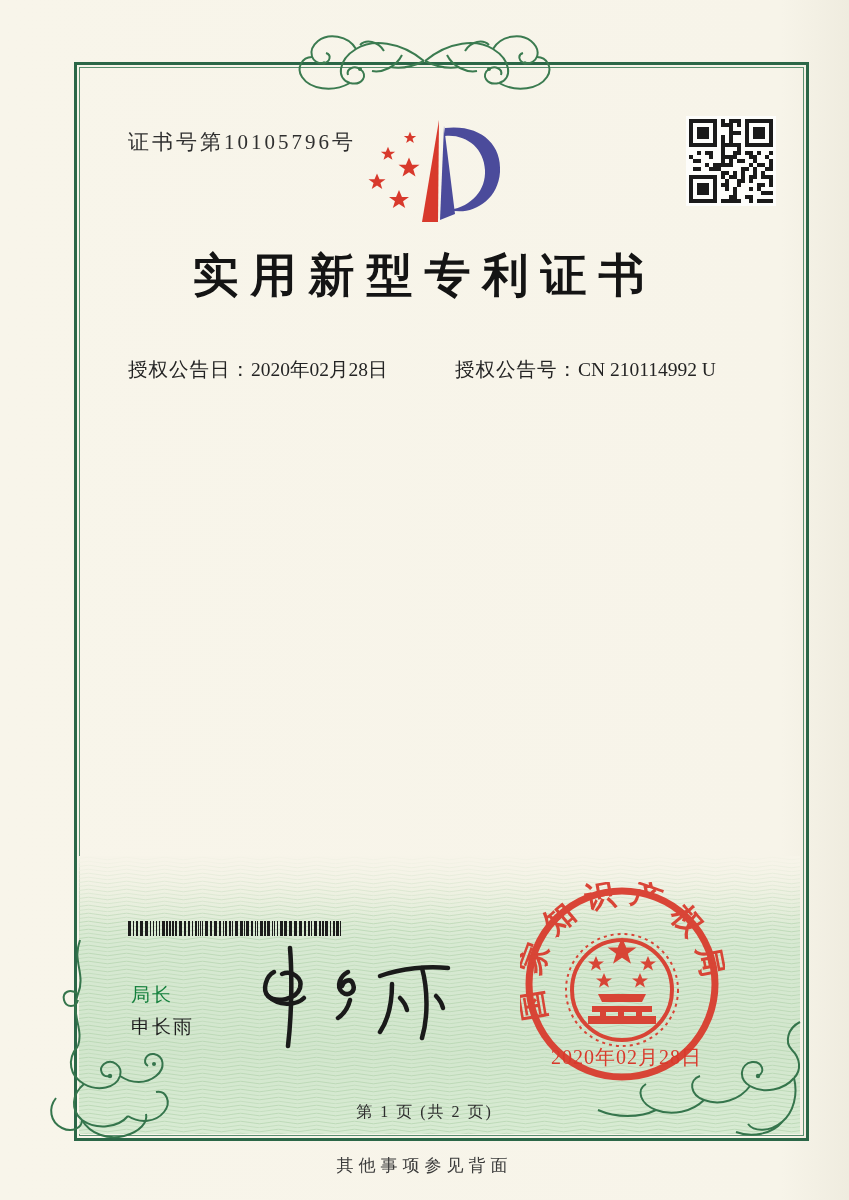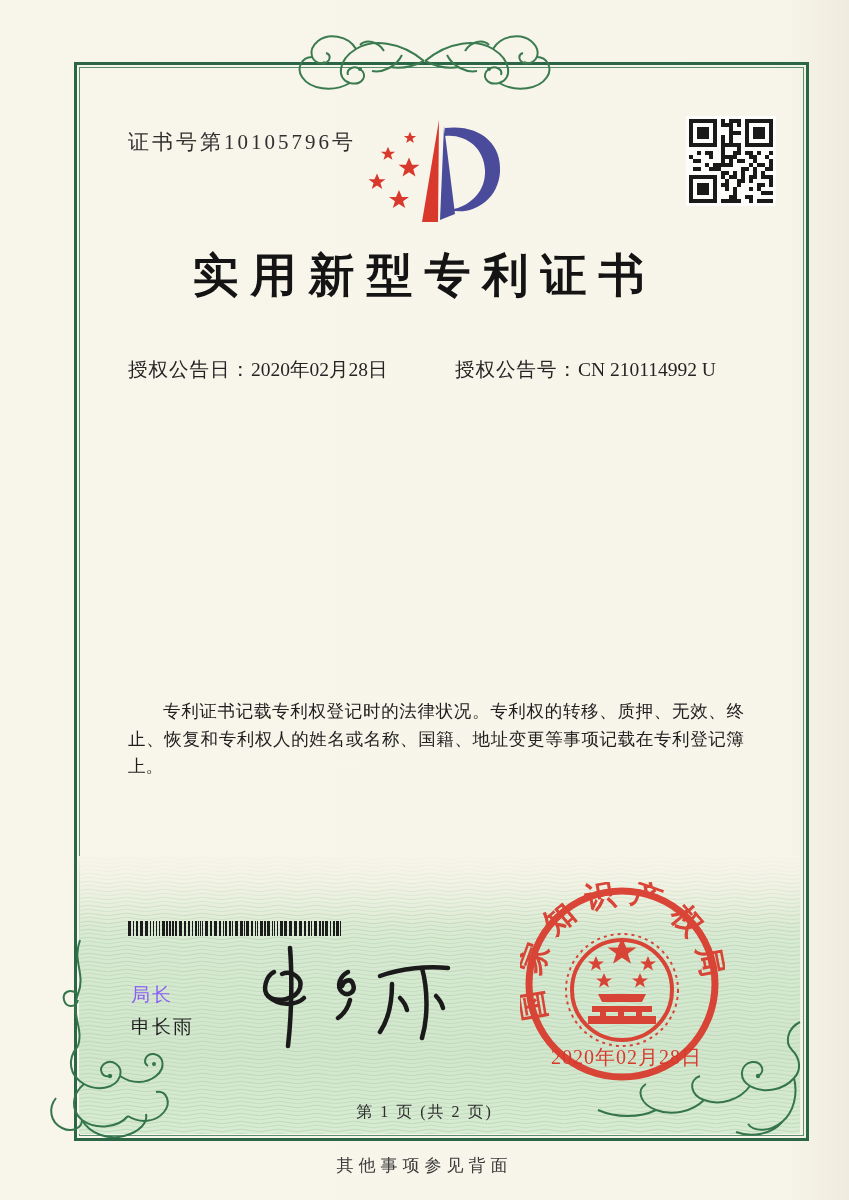--- a/index.html
+++ b/index.html
@@ -27,21 +27,21 @@
   .frow{position:relative;font-size:19.5px;line-height:27px;margin-bottom:24px;
     color:#242424;white-space:nowrap;}
   .frow .lab{letter-spacing:1px;}
   .grant-no{position:absolute;left:327px;top:0;}
   .paras{position:absolute;left:128px;top:698px;width:616px;}
   .paras p{margin:0;font-size:17.5px;line-height:27.5px;text-indent:2em;
     color:#1e1e1e;text-align:justify;}
   .barcode{position:absolute;left:128px;top:921px;width:220px;height:15px;
     display:flex;align-items:stretch;}
   .barcode div{height:100%;}
-  .sig-title{position:absolute;left:131px;top:982px;font-size:19px;color:#8b5cf6;letter-spacing:2px;}
+  .sig-title{position:absolute;left:131px;top:982px;font-size:19px;color:#15803d;letter-spacing:2px;}
   .sig-name{position:absolute;left:131px;top:1014px;font-size:19px;color:#1f1f1f;letter-spacing:2px;}
   .signature{position:absolute;left:252px;top:942px;}
   .seal{position:absolute;left:520px;top:882px;}
   .seal-date{position:absolute;left:524px;top:1044px;width:205px;text-align:center;
     font-size:20px;color:#d9392b;letter-spacing:1px;}
   .page-no{position:absolute;left:0;top:1102px;width:849px;text-align:center;
     font-size:16px;color:#2e2e2e;letter-spacing:2px;}
   .back-note{position:absolute;left:0;top:1154px;width:849px;text-align:center;
     font-size:17px;color:#3a3a3a;letter-spacing:5px;}
   .orn-top{position:absolute;left:272px;top:27px;}
@@ -314,21 +314,20 @@
 <div class="title">实用新型专利证书</div>
 
 <div class="fields">
   <div class="frow">
     <span class="lab">授权公告日：</span><span>2020年02月28日</span>
     <span class="grant-no"><span class="lab">授权公告号：</span><span>CN 210114992 U</span></span>
   </div>
 </div>
 
 <div class="paras">
-  <p>专利证书记载专利权登记时的法律状况。专利权的转移、质押、无效、终止、恢复和专利权人的姓名或名称、国籍、地址变更等事项记载在专利登记簿上。</p>
 </div>
 
 <div class="barcode" id="barcode">
     <div style="width: 3px; background: rgb(28, 28, 28);"></div>
     <div style="width: 2px;"></div>
     <div style="width: 1px; background: rgb(28, 28, 28);"></div>
     <div style="width: 2px;"></div>
     <div style="width: 2px; background: rgb(28, 28, 28);"></div>
     <div style="width: 2px;"></div>
     <div style="width: 3px; background: rgb(28, 28, 28);"></div>

